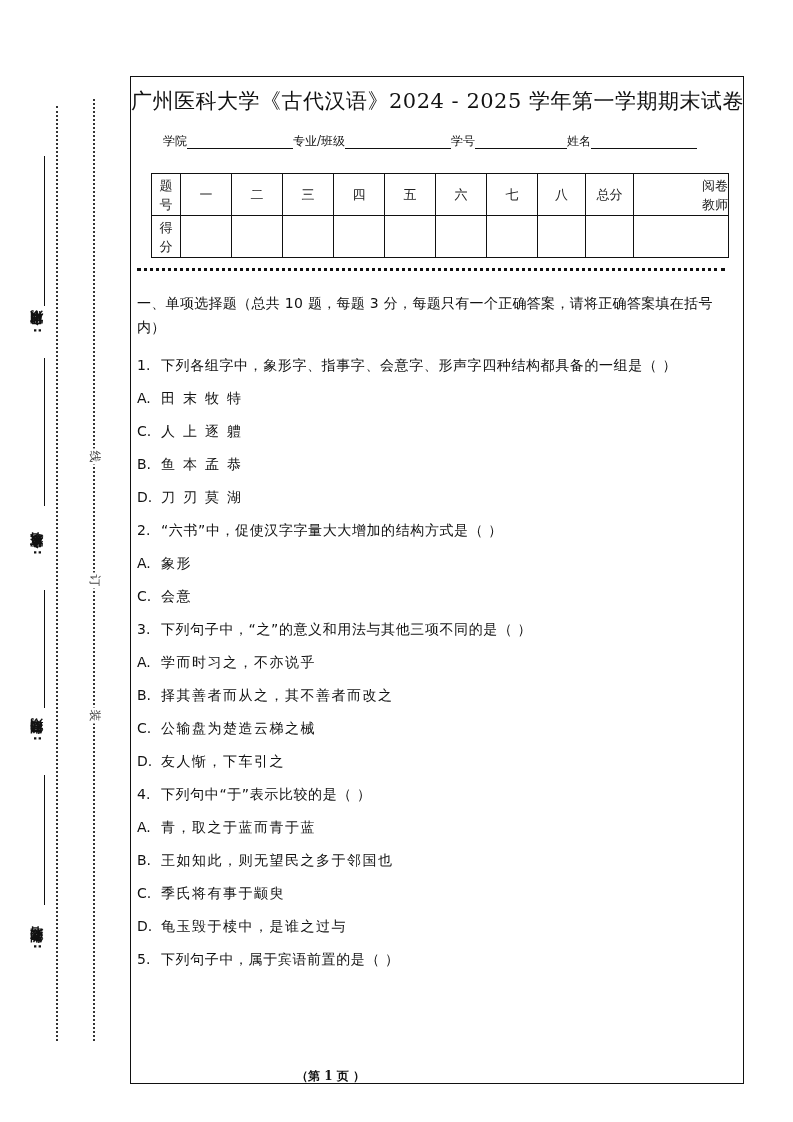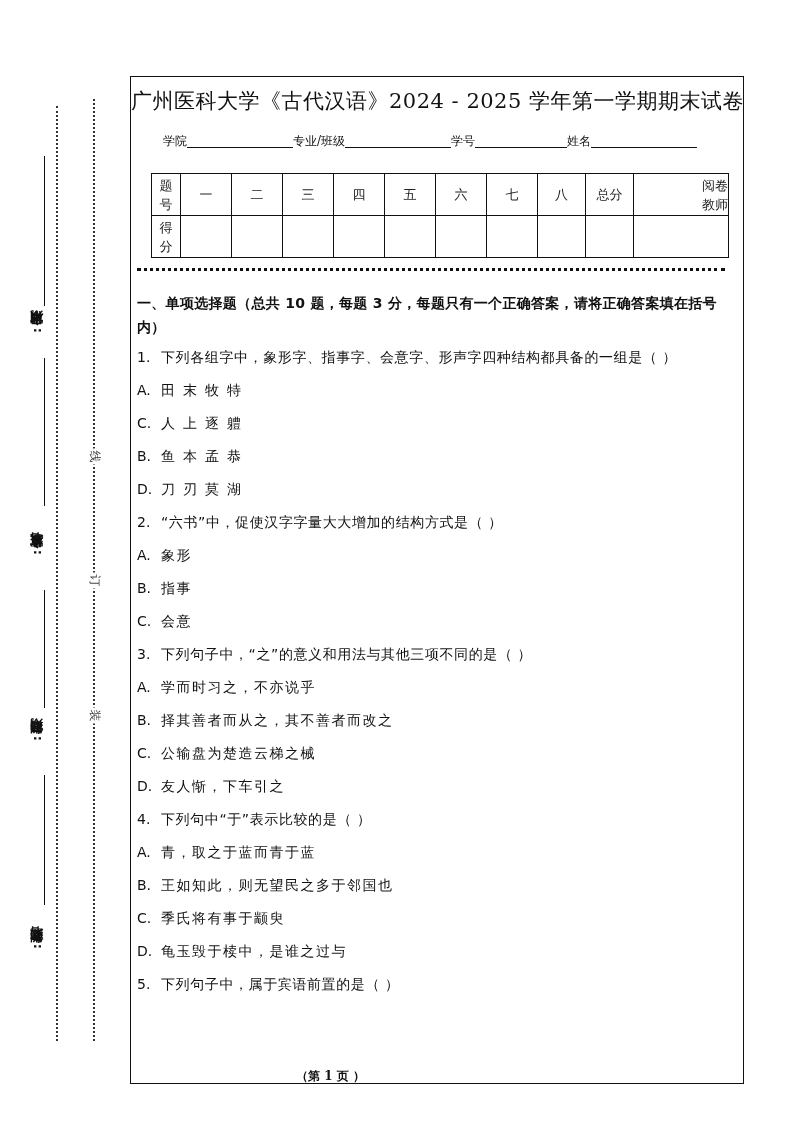--- a/index.html
+++ b/index.html
@@ -16,35 +16,35 @@
             font-weight: bold; font-size: 13px; letter-spacing: 1px; text-align: center; }
   .binding-char { position: absolute; left: 86px; width: 16px; font-size: 12px;
                   color: #444; background: #fff; text-align: center; transform: rotate(90deg); }
 
   
   .frame { position: absolute; left: 130px; top: 76px; width: 614px; height: 1008px;
            border: 1.5px solid #111; box-sizing: border-box; }
   .title { position: absolute; left: 0; right: 0; top: 10px; text-align: center;
            font-size: 21px; letter-spacing: 0.5px; white-space: nowrap; }
   .info { position: absolute; left: 32px; top: 56px; font-size: 12px; display: flex;
-          align-items: flex-start; white-space: nowrap; }
+          align-items: center; white-space: nowrap; }
   .info .fill { display: inline-block; border-bottom: 1px solid #111; height: 14px; }
 
   table.score { position: absolute; left: 20px; top: 96px; border-collapse: collapse;
                 font-size: 13px; }
   table.score td { border: 1px solid #111; text-align: center; padding: 0; color: #222; }
   table.score tr { height: 42px; }
   .stack { line-height: 19px; font-size: 13px; }
 
   .sep { position: absolute; left: 6px; right: 18px; top: 191px; height: 0;
          border-top: 3px dotted #111; }
 
   .content { position: absolute; left: 6px; top: 214px; right: 8px; font-size: 14px;
              font-family: "DejaVu Sans", sans-serif; }
-  .section-head { line-height: 24px; margin-bottom: 4px; letter-spacing: 0.3px; font-weight: bold; }
+  .section-head { line-height: 24px; margin-bottom: 12px; letter-spacing: 0.3px; }
   .q { height: 33px; line-height: 28px; white-space: nowrap; letter-spacing: 0.6px; }
   .opt { height: 33px; line-height: 28px; white-space: nowrap; letter-spacing: 1.5px; }
   .opt .lbl, .q .num { display: inline-block; width: 24px; letter-spacing: 0; }
   .opt.spaced .txt { letter-spacing: 8px; }
 
   .footer { position: absolute; top: 1068px; left: 0; width: 661px; text-align: center;
             font-weight: bold; font-size: 12px; font-family: "DejaVu Serif", serif; }
 </style>
 </head>
 <body>
@@ -129,21 +129,20 @@
     </div>
     <div class="opt spaced"><span class="lbl">A.</span><span class="txt">田末牧特</span></div>
     <div class="opt spaced"><span class="lbl">C.</span><span class="txt">人上逐軆</span></div>
     <div class="opt spaced"><span class="lbl">B.</span><span class="txt">鱼本孟恭</span></div>
     <div class="opt spaced"><span class="lbl">D.</span><span class="txt">刀刃莫湖</span></div>
 
     <div class="q">
       <span class="num">2.</span><span>“六书”中，促使汉字字量大大增加的结构方式是（   ）</span>
     </div>
     <div class="opt"><span class="lbl">A.</span><span>象形</span></div>
-    <div class="opt"><span class="lbl">B.</span><span>指事</span></div>
     <div class="opt"><span class="lbl">C.</span><span>会意</span></div>
 
     <div class="q">
       <span class="num">3.</span><span>下列句子中，“之”的意义和用法与其他三项不同的是（   ）</span>
     </div>
     <div class="opt"><span class="lbl">A.</span><span>学而时习之，不亦说乎</span></div>
     <div class="opt"><span class="lbl">B.</span><span>择其善者而从之，其不善者而改之</span></div>
     <div class="opt"><span class="lbl">C.</span><span>公输盘为楚造云梯之械</span></div>
     <div class="opt"><span class="lbl">D.</span><span>友人惭，下车引之</span></div>
 

